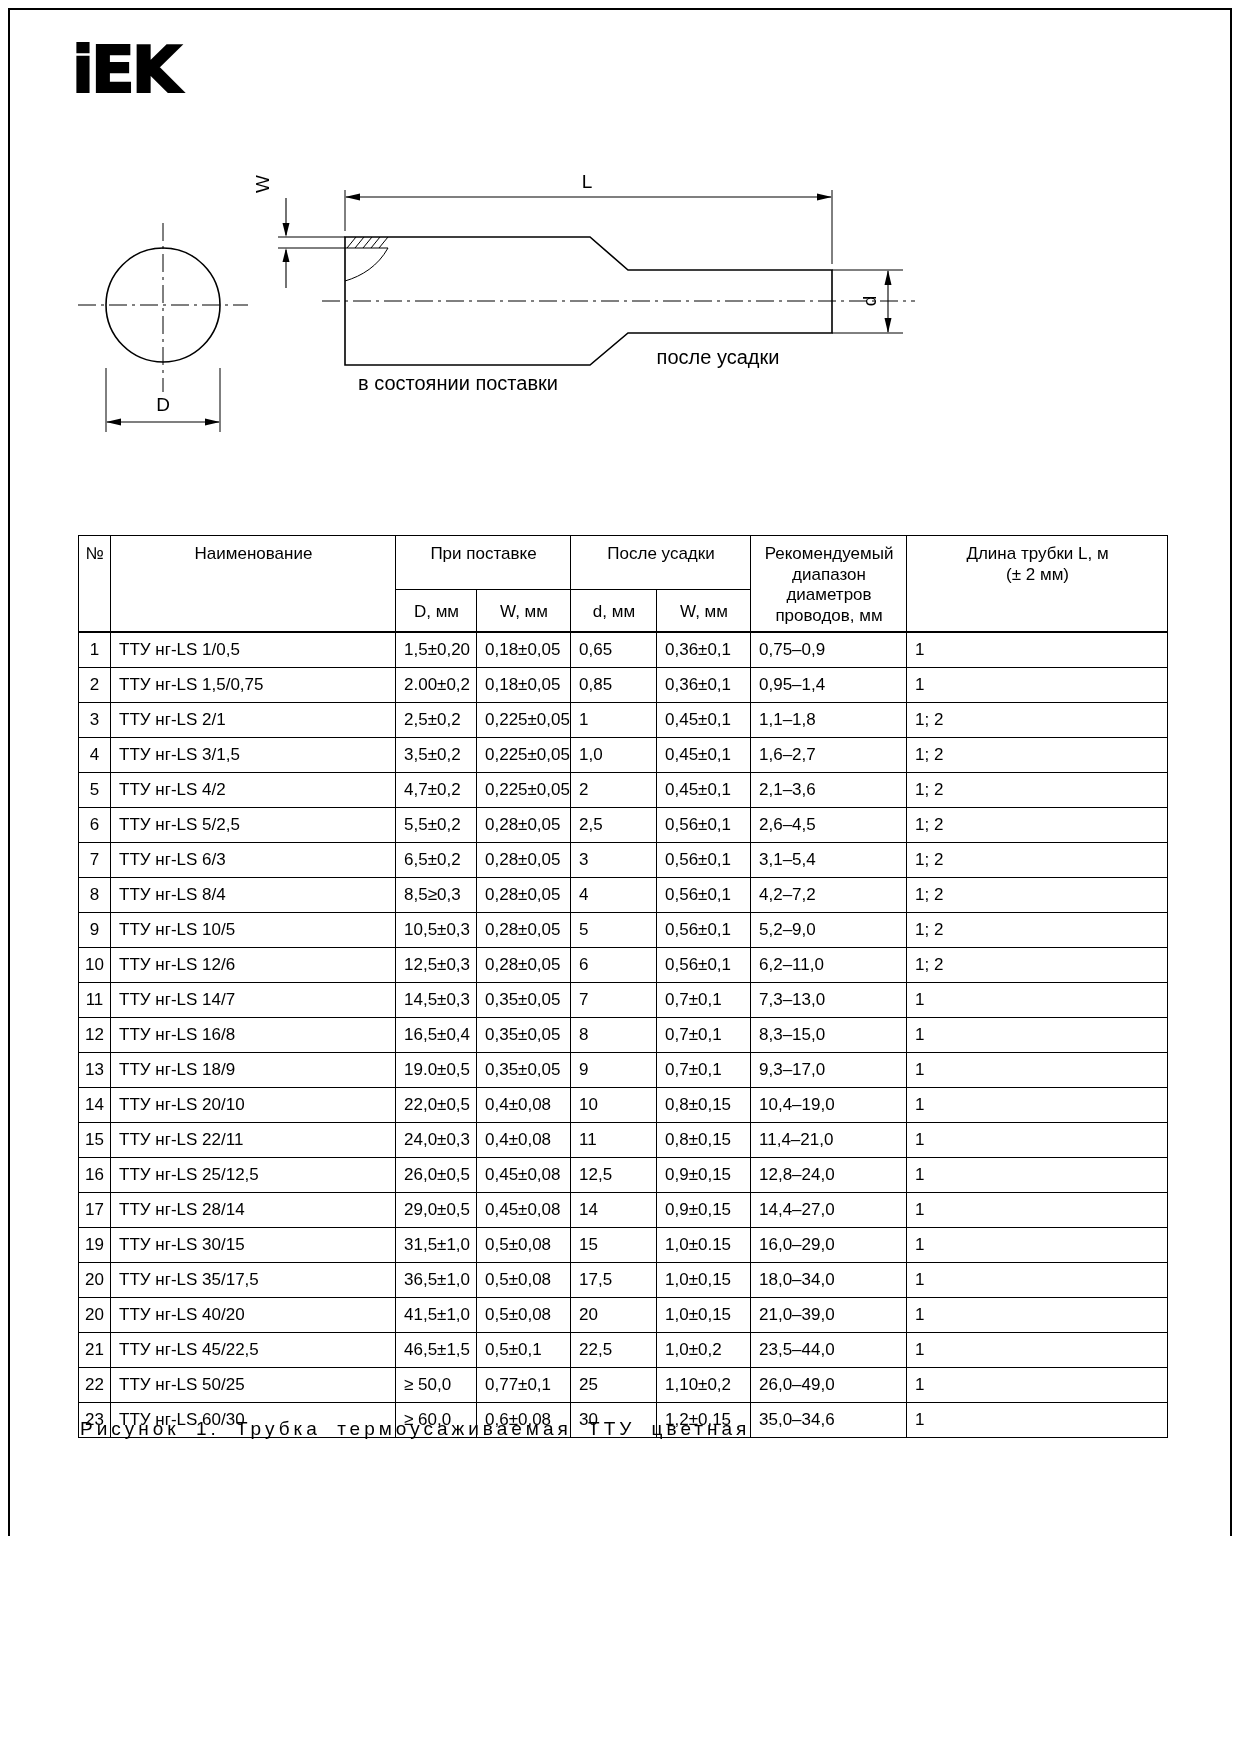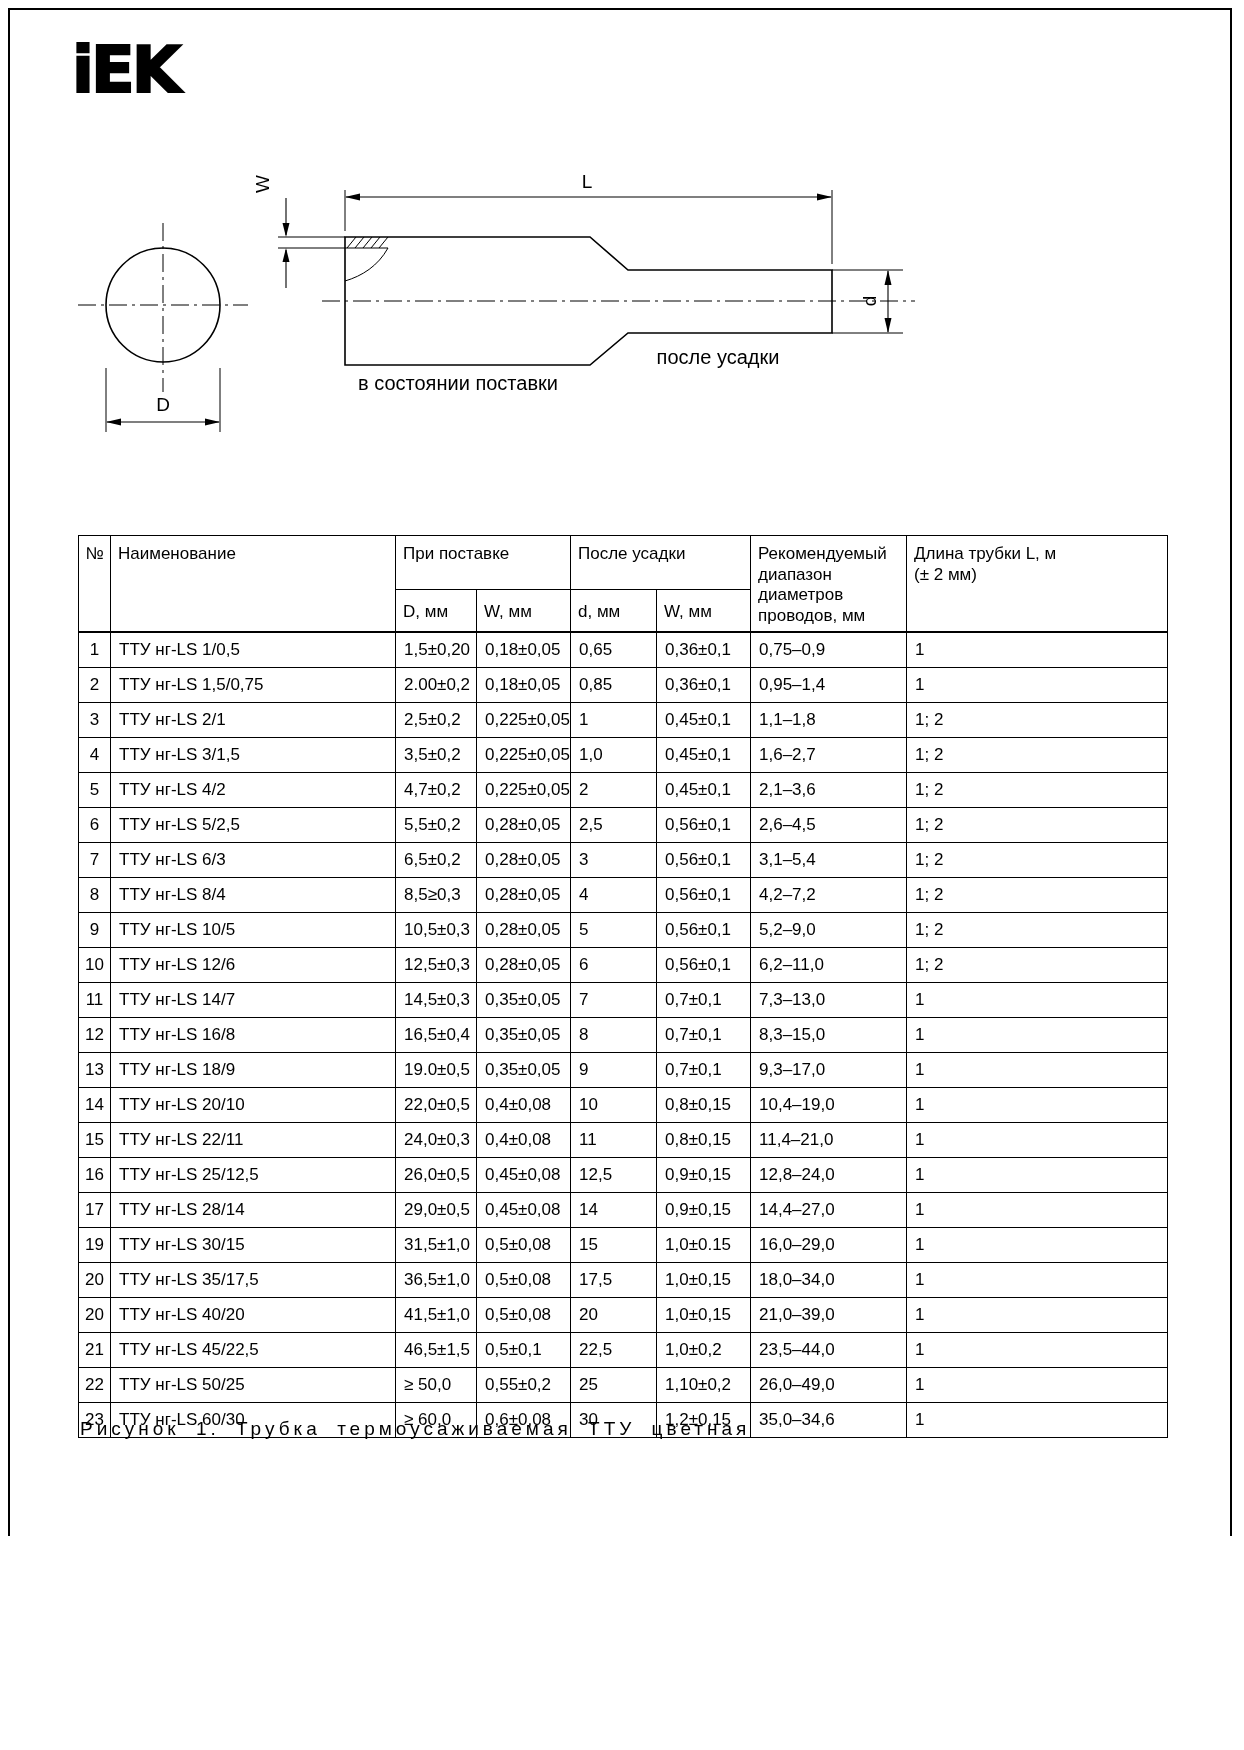--- a/index.html
+++ b/index.html
@@ -28,21 +28,21 @@
   .drawing .tlabel{font:20px "Liberation Sans",sans-serif;fill:#000}
   .drawing .arrow{fill:#000;stroke:none}
 
   table.spec{
     position:absolute;left:78px;top:535px;width:1089px;
     border-collapse:collapse;table-layout:fixed;
     font-size:17px;color:#000;
   }
   table.spec th,table.spec td{border:1px solid #000;overflow:hidden}
   table.spec th{
-    font-weight:normal;text-align:left;vertical-align:top;
+    font-weight:normal;text-align:center;vertical-align:top;
     padding:8px 6px 4px 7px;white-space:pre-line;line-height:1.22;
   }
   table.spec thead tr.subhead th{vertical-align:middle;padding:4px 6px 0 7px}
   table.spec td{vertical-align:middle;padding:0 4px 0 8px;height:34px;line-height:1.1}
   table.spec td.c-num{text-align:center;padding:0 2px}
   table.spec thead th.c-num{text-align:center;padding-left:2px;padding-right:2px}
   table.spec tbody tr:first-child td{border-top:2px solid #000}
 
   .caption{
     position:absolute;left:80px;top:1418px;
@@ -358,21 +358,21 @@
           <td>0,5±0,1</td>
           <td>22,5</td>
           <td>1,0±0,2</td>
           <td>23,5–44,0</td>
           <td>1</td>
         </tr>
         <tr>
           <td class="c-num">22</td>
           <td>ТТУ нг-LS 50/25</td>
           <td>≥ 50,0</td>
-          <td>0,55±0,2</td>
+          <td>0,77±0,1</td>
           <td>25</td>
           <td>1,10±0,2</td>
           <td>26,0–49,0</td>
           <td>1</td>
         </tr>
         <tr>
           <td class="c-num">23</td>
           <td>ТТУ нг-LS 60/30</td>
           <td>≥ 60,0</td>
           <td>0,6±0,08</td>

